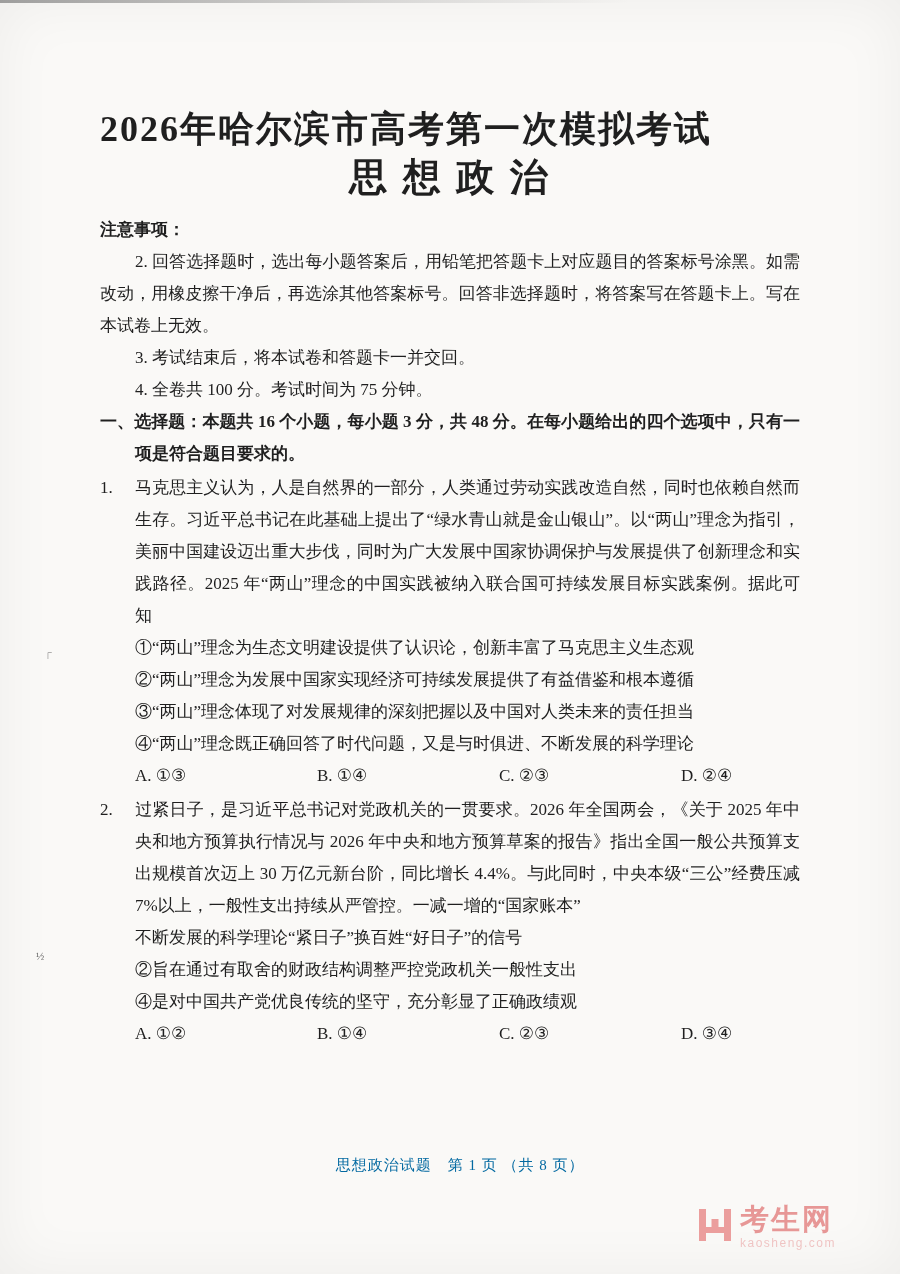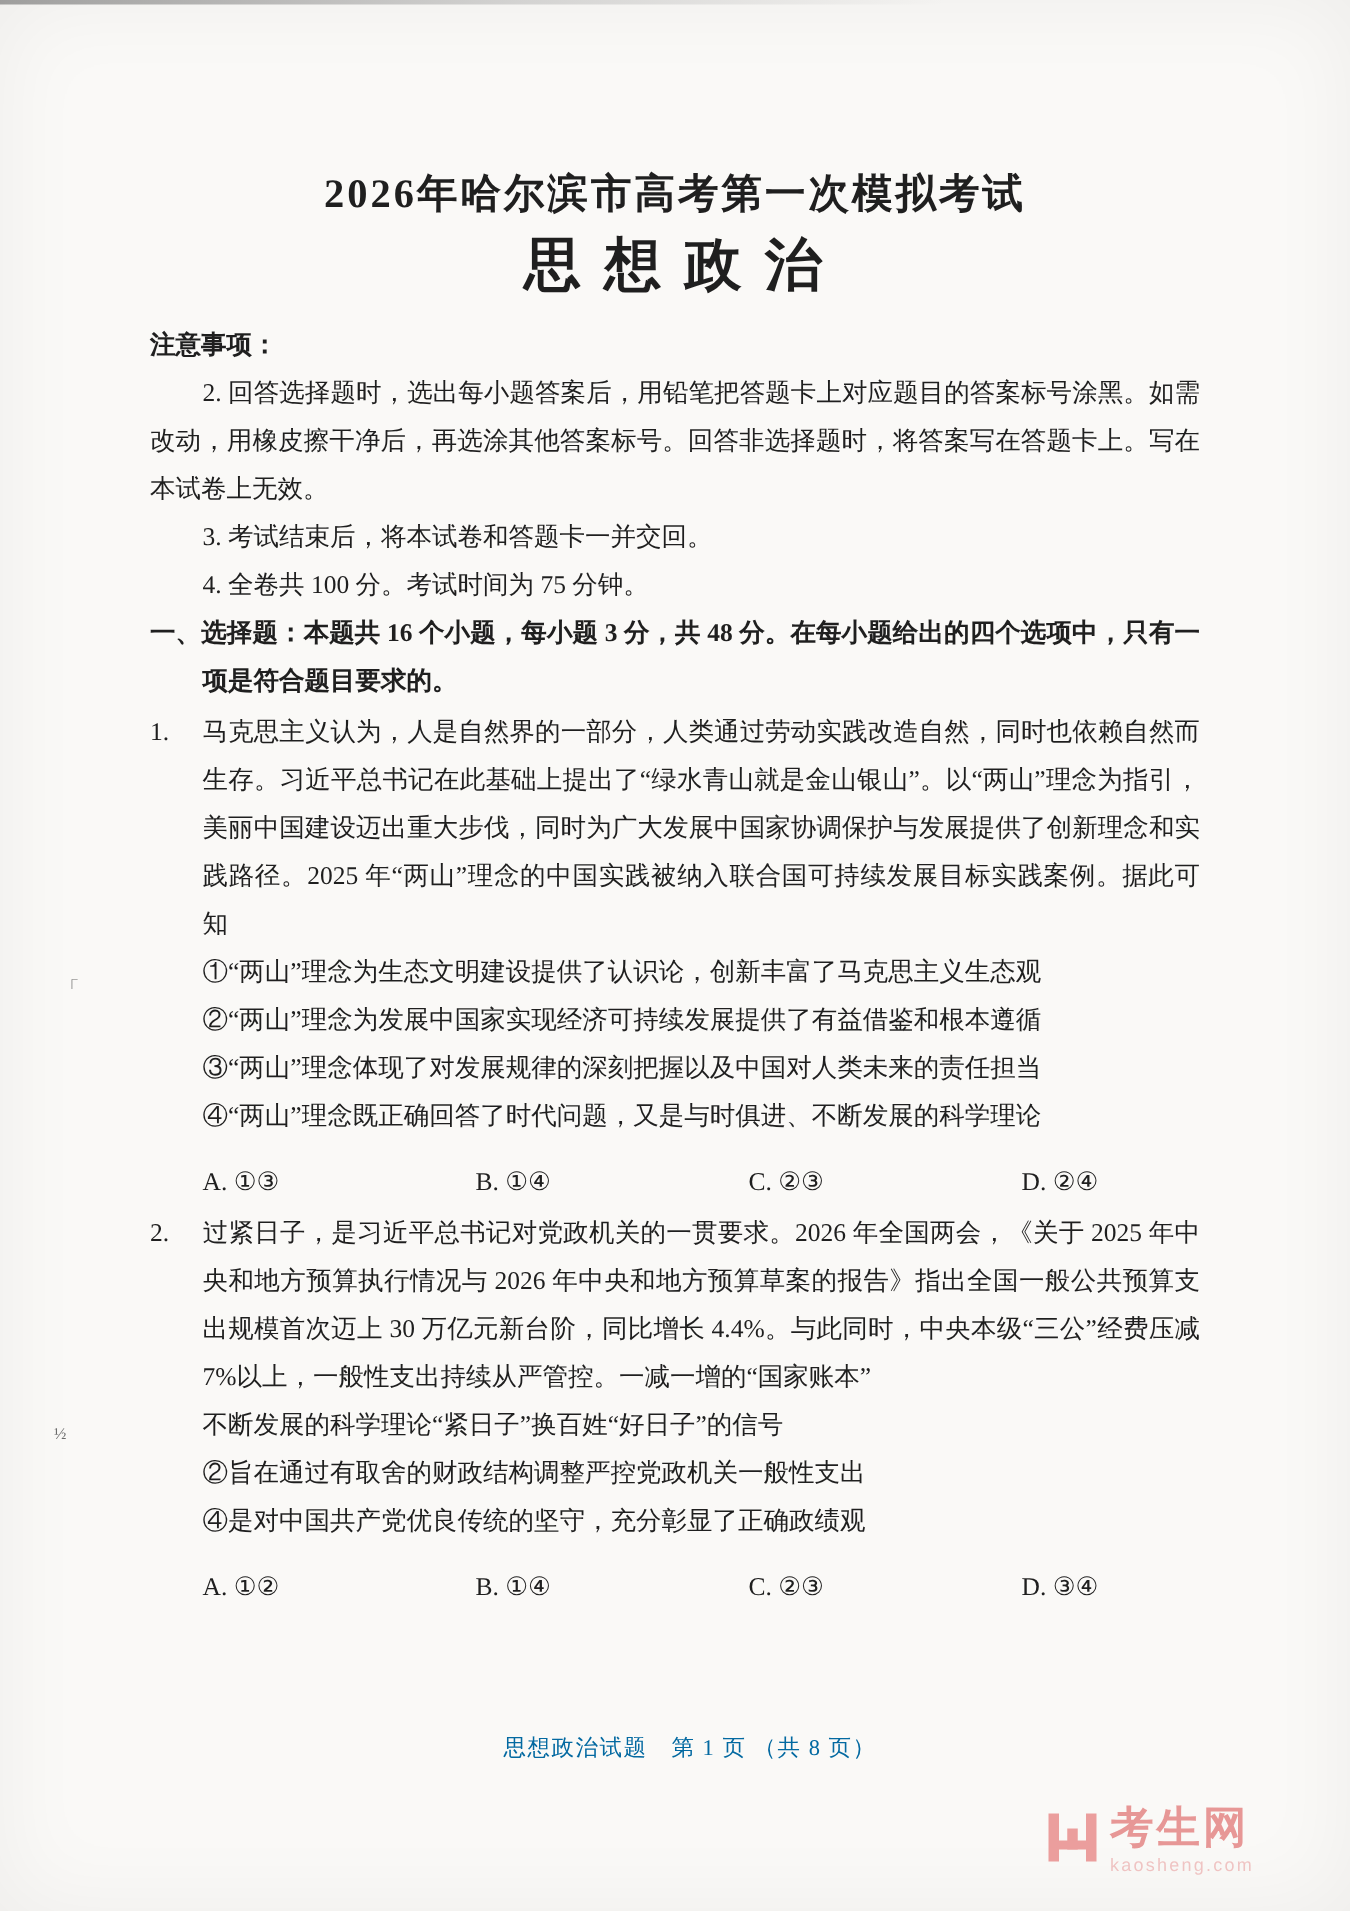--- a/index.html
+++ b/index.html
@@ -17,22 +17,22 @@
   .scan-edge {
     position: absolute; top: 0; left: 0; height: 3px; width: 70%;
     background: linear-gradient(to right, rgba(90,90,90,.55), rgba(150,150,150,.35) 55%, rgba(200,200,200,0));
   }
   .content {
     position: absolute;
     top: 0; left: 100px; width: 700px;
   }
   .exam-title {
     margin: 112px 0 0 0;
-    font-size: 27px; line-height: 34px;
-    font-weight: bold; text-align: center;
+    font-size: 36px; line-height: 34px;
+    font-weight: bold; 
     letter-spacing: 2px;
   }
   .subject-title {
     margin: 8px 0 0 0;
     font-size: 38px; line-height: 46px;
     font-weight: bold; text-align: center;
     letter-spacing: 3px;
   }
   .bodytext { font-size: 17px; line-height: 32px; }
   .notice-heading {
@@ -49,21 +49,21 @@
   }
   .question { margin-top: 2px; }
   .q-stem {
     padding-left: 35px; text-align: justify;
   }
   .q-num {
     display: inline-block; width: 35px; margin-left: -35px;
     text-align: left;
   }
   .choice { padding-left: 35px; text-align: justify; }
-  .answers { display: flex; padding-left: 35px; margin-top: 12px; }
+  .answers { display: flex; padding-left: 35px; }
   .answers span { display: inline-block; width: 182px; }
   .answers span:last-child { width: auto; }
   .footer {
     position: absolute; top: 1156px; left: 0; right: 0;
     text-align: center; font-size: 15px; color: #0369a1;
     letter-spacing: 1px;
     padding-left: 20px;
   }
   .watermark {
     position: absolute; top: 1204px; right: 64px;

